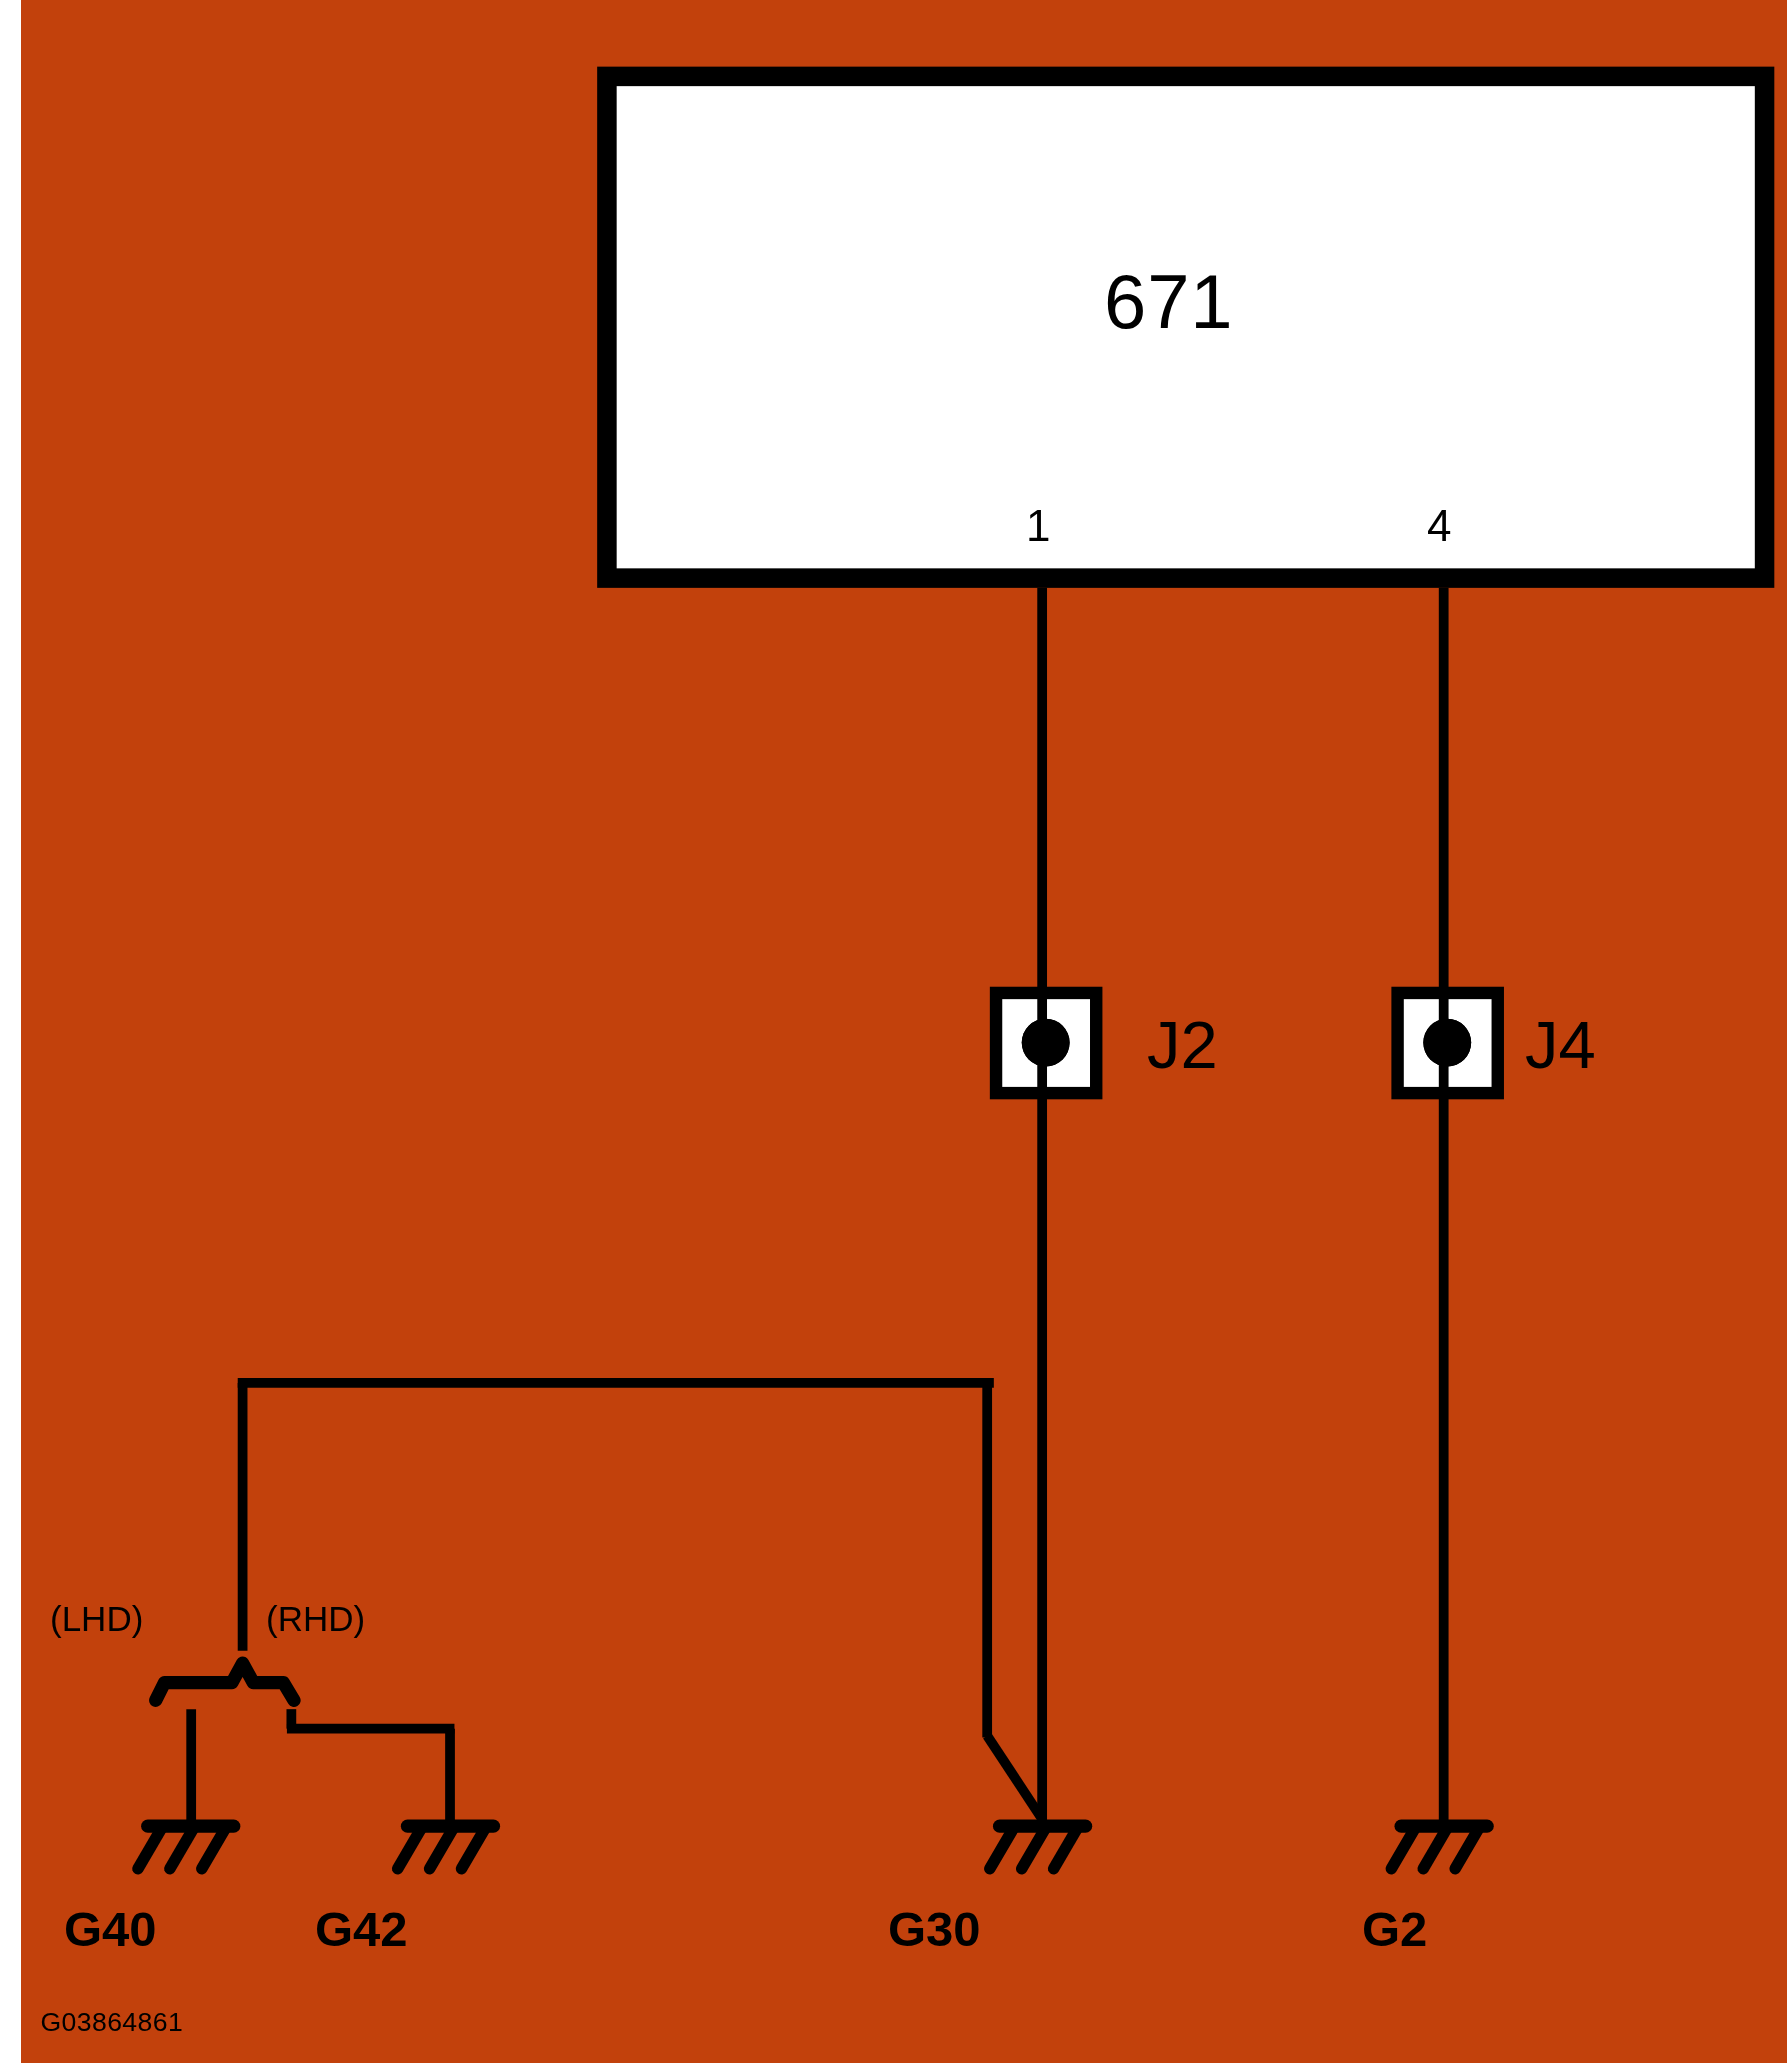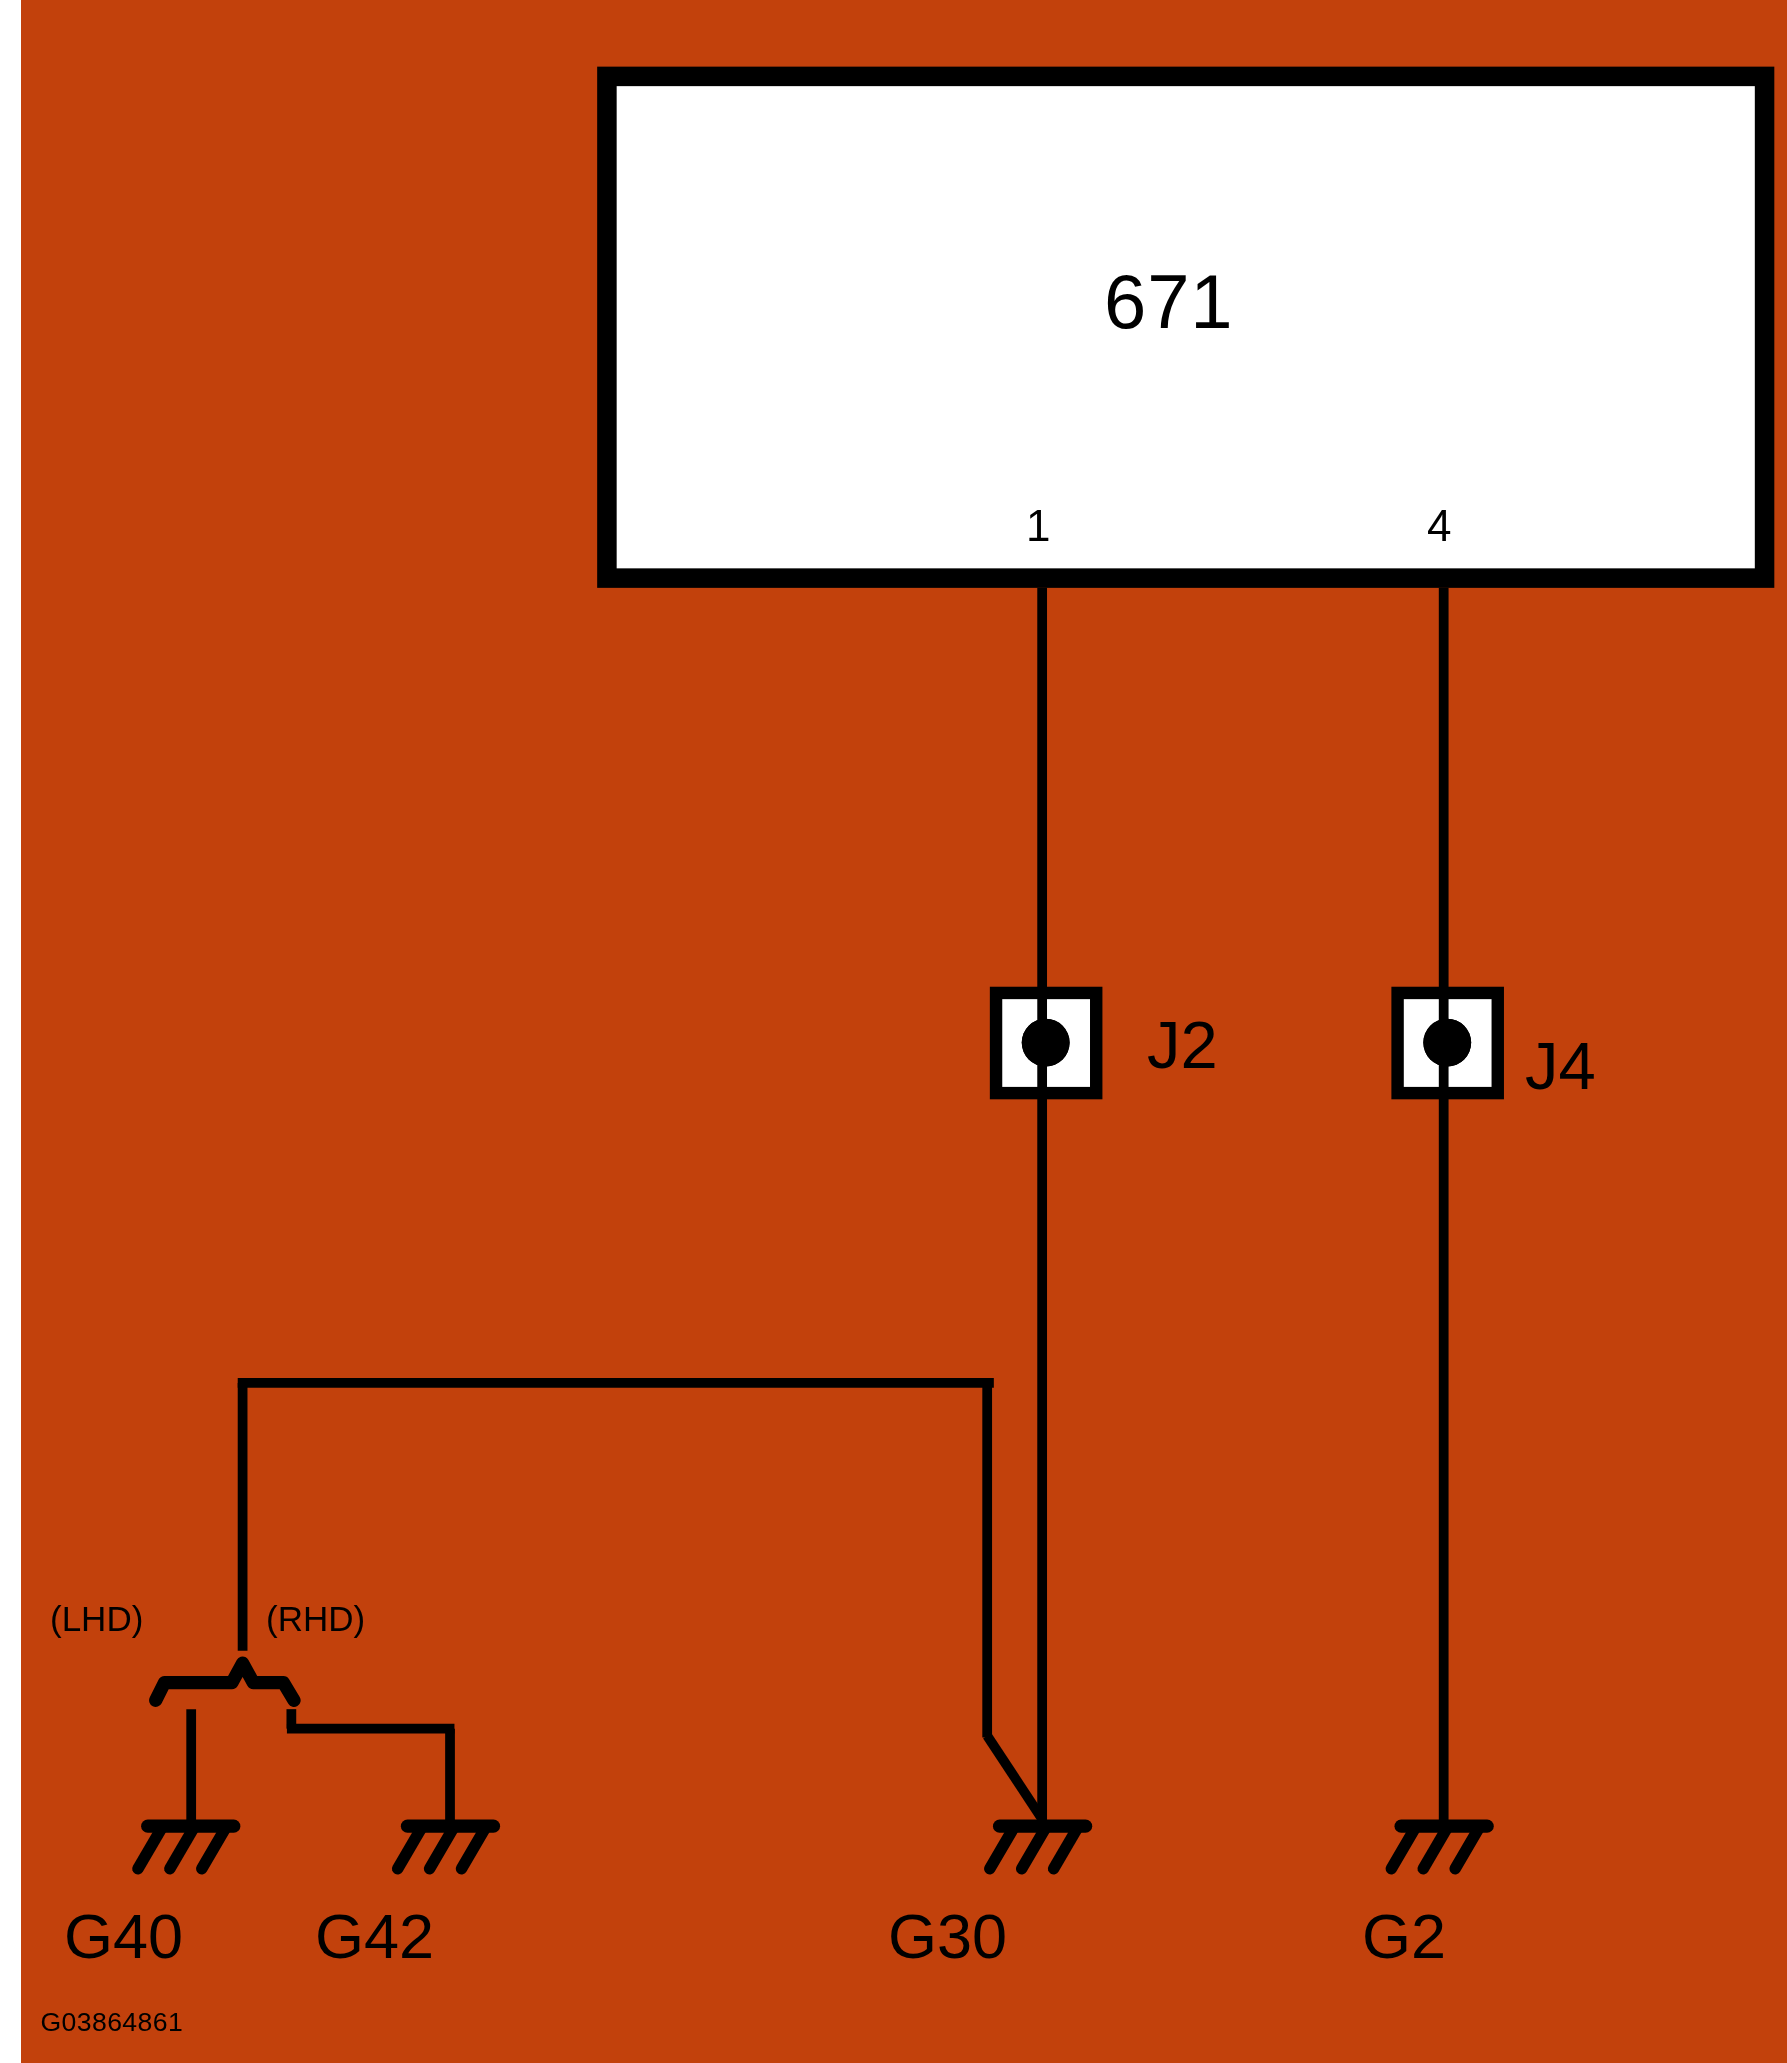--- a/index.html
+++ b/index.html
@@ -38,21 +38,22 @@
     font-size: 76px;
     letter-spacing: 0.9px;
   }
   .lbl-pin {
     font-size: 44px;
   }
   .lbl-junction {
     font-size: 67px;
   }
   .lbl-ground {
-    font-size: 63px;
+    font-size: 49px;
+    font-weight: bold;
   }
   .lbl-variant {
     font-size: 35px;
   }
   .lbl-figure-id {
     font-size: 26.6px;
     letter-spacing: 0.4px;
   }
 </style>
 </head>
@@ -126,21 +127,21 @@
   </svg>
 
   <div class="lbl lbl-component-id" style="left:1083px; top:264px;">671</div>
 
   <div class="lbl lbl-pin" style="left:1005px; top:504px;">1</div>
 
   <div class="lbl lbl-pin" style="left:1406px; top:504px;">4</div>
 
   <div class="lbl lbl-junction" style="left:1126px; top:1011px;">J2</div>
 
-  <div class="lbl lbl-junction" style="left:1504px; top:1032px;">J4</div>
+  <div class="lbl lbl-junction" style="left:1504px; top:1011px;">J4</div>
 
   <div class="lbl lbl-variant" style="left:29px; top:1601px;">(LHD)</div>
 
   <div class="lbl lbl-variant" style="left:245px; top:1601px;">(RHD)</div>
 
   <div class="lbl lbl-ground" style="left:43px; top:1905px;">G40</div>
 
   <div class="lbl lbl-ground" style="left:294px; top:1905px;">G42</div>
 
   <div class="lbl lbl-ground" style="left:867px; top:1905px;">G30</div>

